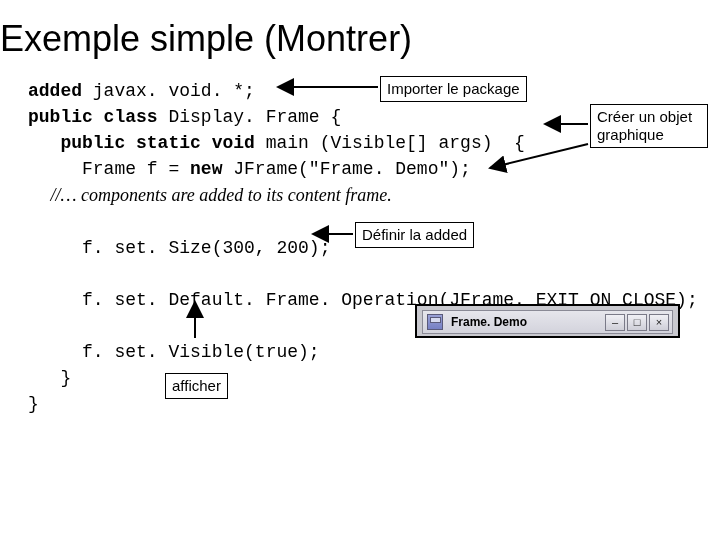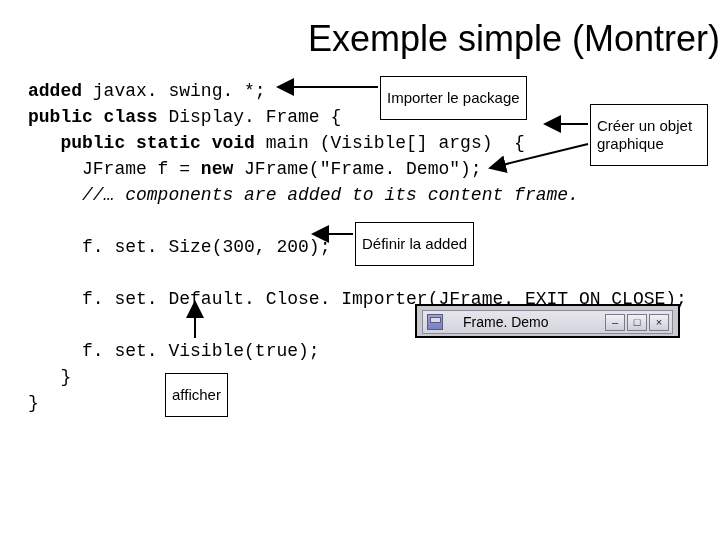--- a/index.html
+++ b/index.html
@@ -11,45 +11,45 @@
     background: #fff;
     font-family: Arial, Helvetica, sans-serif;
     position: relative;
     overflow: hidden;
   }
   .title {
     position: absolute;
     top: 18px;
     left: 0;
     width: 720px;
-    text-align: right;
+    text-align: left;
     font-size: 36px;
     font-weight: 400;
     color: #000;
   }
   .code {
     position: absolute;
     top: 78px;
     left: 28px;
     font-family: "Courier New", Courier, monospace;
     font-size: 18px;
     line-height: 26px;
     color: #000;
     white-space: pre;
   }
   .kw { font-weight: bold; }
-  .cmt { font-style: italic; }
+  .cmt { font-style: italic; font-family: Liberation Serif, serif; }
 
   .label-box {
     position: absolute;
     border: 1px solid #000;
     background: #fff;
     font-family: Arial, Helvetica, sans-serif;
     font-size: 15px;
-    padding: 12px 6px;
+    padding: 3px 6px;
     line-height: 18px;
   }
   .label-import { top: 76px; left: 380px; }
   .label-create { top: 104px; left: 590px; width: 118px; }
   .label-size   { top: 222px; left: 355px; }
   .label-show   { top: 340px; left: 165px; margin-top: 33px; }
 
   svg.arrows {
     position: absolute;
     top: 0; left: 0;
@@ -86,24 +86,24 @@
   .frame-icon::after{
     content:"";
     position:absolute;
     top:2px; left:2px;
     width:9px; height:4px;
     background:#d7dbf0;
     border:1px solid #5a5a7a;
   }
   .frame-title {
     font-family: Arial, Helvetica, sans-serif;
-    font-weight: normal;
-    font-size: 14px;
+    font-weight: bold;
+    font-size: 12px;
     color: #000;
-    margin-left: 20px;
+    margin-left: 8px;
     flex: 1;
   }
   .frame-btns {
     display: flex;
     margin-right: 3px;
     gap: 2px;
   }
   .frame-btn {
     width: 20px; height: 17px;
     border: 1px solid #7a7a88;
@@ -113,29 +113,29 @@
     text-align: center;
     font-family: Arial, sans-serif;
     color: #222;
   }
 </style>
 </head>
 <body>
 
 <div class="title">Exemple simple (Montrer)</div>
 
-<div class="code"><span class="kw">added</span><span> javax. swing. *;</span>
+<div class="code"><span class="kw">added</span><span> javax. void. *;</span>
 <span class="kw">public class</span><span> Display. Frame {</span>
 <span class="kw">   public static void</span><span> main (Visible[] args)  {</span>
-<span>     JFrame f = </span><span class="kw">new</span><span> JFrame("Frame. Demo");</span>
+<span>     Frame f = </span><span class="kw">new</span><span> JFrame("Frame. Demo");</span>
 <span class="cmt">     //… components are added to its content frame.</span>
 
 <span>     f. set. Size(300, 200);</span>
 
-<span>     f. set. Default. Close. Importer(JFrame. EXIT_ON_CLOSE);</span>
+<span>     f. set. Default. Frame. Operation(JFrame. EXIT_ON_CLOSE);</span>
 
 <span>     f. set. Visible(true);</span>
 <span>   }</span>
 <span>}</span></div>
 
 <div class="label-box label-import">Importer le package</div>
 <div class="label-box label-create">Créer un objet graphique</div>
 <div class="label-box label-size">Définir la added</div>
 <div class="label-box label-show">afficher</div>
 

